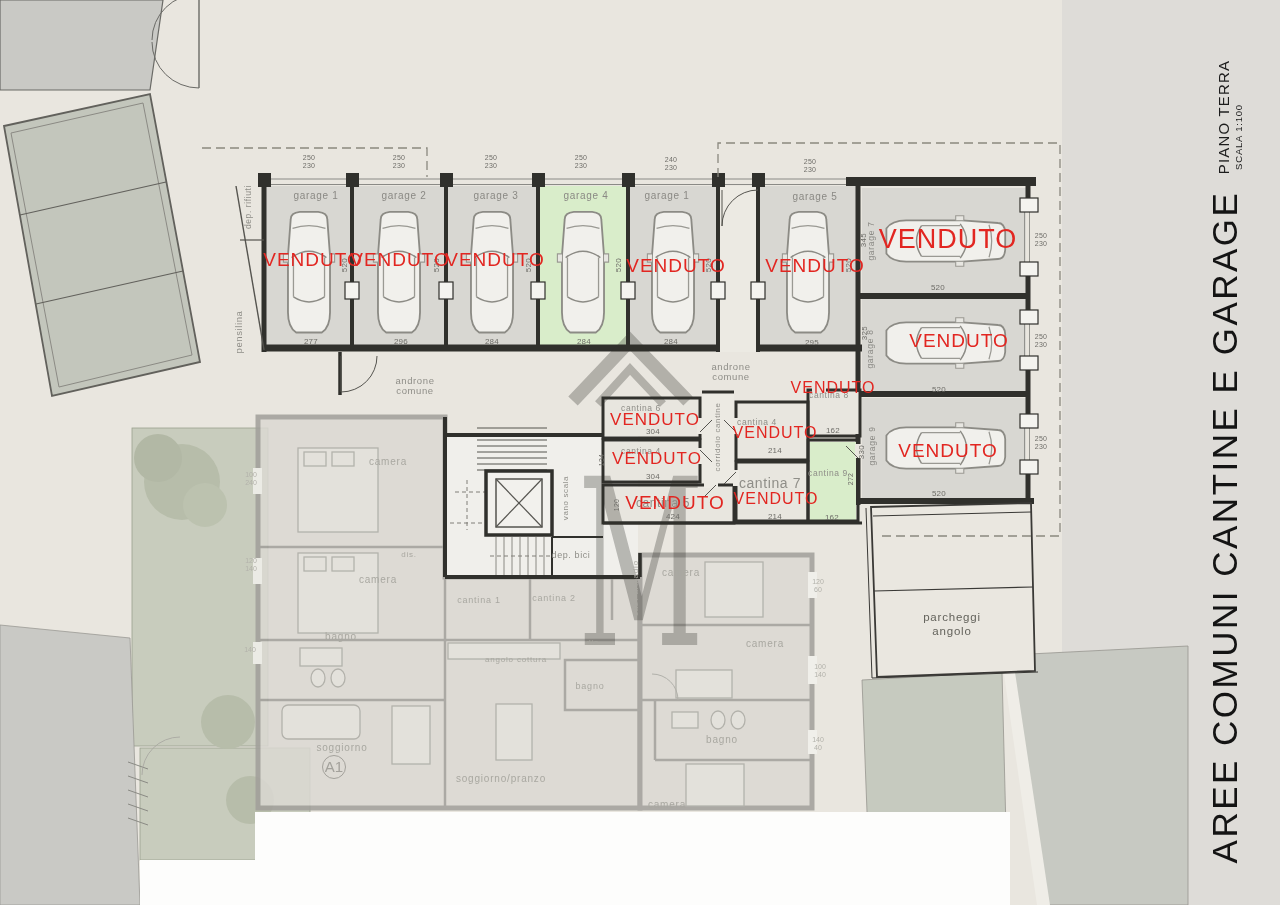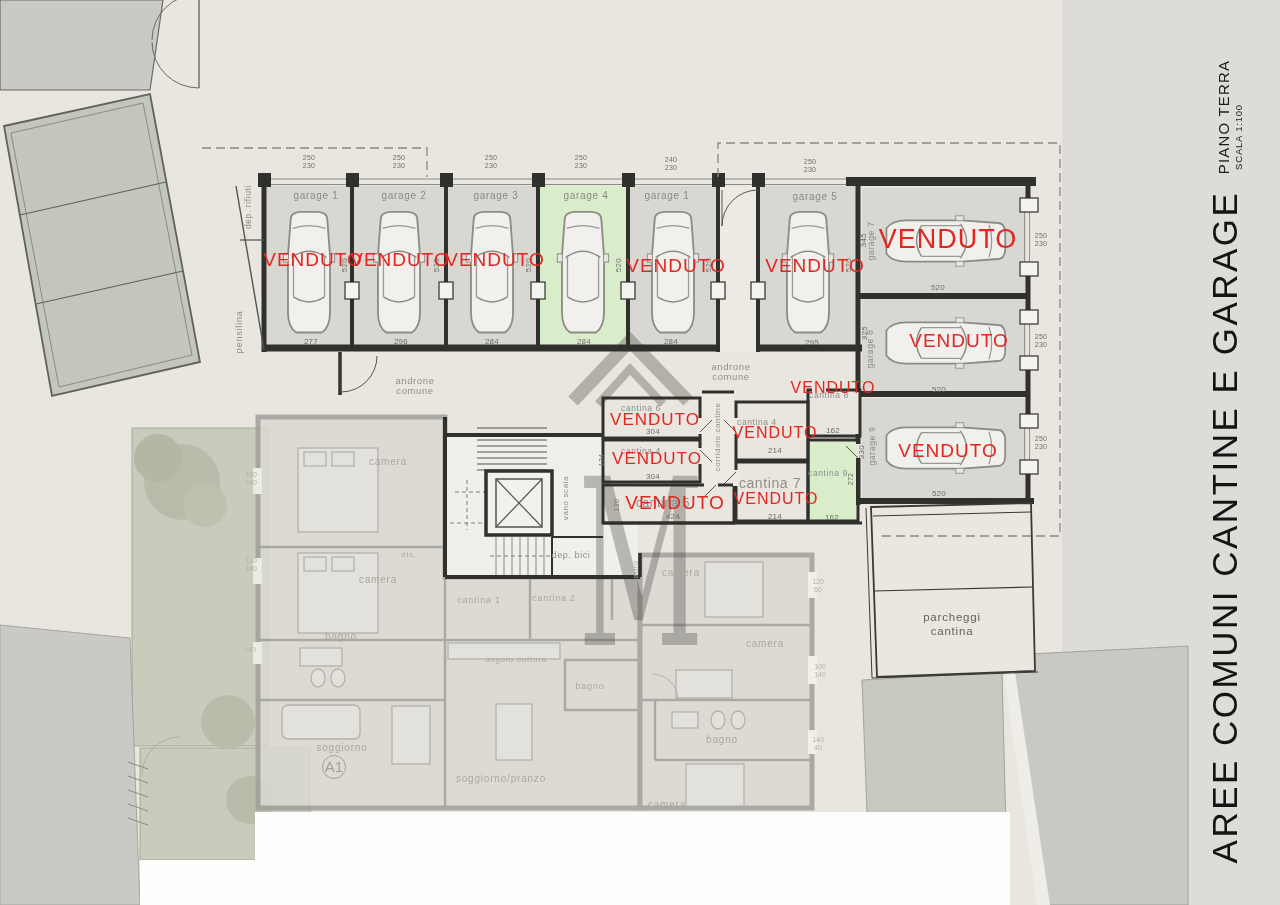--- a/index.html
+++ b/index.html
@@ -393,21 +393,21 @@
 <span class="t c lbl" style="left:415px;top:386px">androne
 comune</span>
 <span class="t c lbl" style="left:731px;top:372px">androne
 comune</span>
 <span class="t cv lbl" style="left:718px;top:437px;font-size:8px">corridoio cantine</span>
 <span class="t cv lbl" style="left:566px;top:498px;font-size:8px">vano scala</span>
 <span class="t c lbl" style="left:571px;top:556px;font-size:9px">dep. bici</span>
 <span class="t cv lbl" style="left:249px;top:207px;font-size:8.5px">dep. rifiuti</span>
 <span class="t cv lbl" style="left:239px;top:332px">pensilina</span>
 <span class="t c park" style="left:952px;top:624px">parcheggi
-cantina</span>
+angolo</span>
 
 <span class="t c rm" style="left:388px;top:461px">camera</span>
 <span class="t c rm" style="left:409px;top:555px;font-size:8px">dis.</span>
 <span class="t c rm" style="left:378px;top:579px">camera</span>
 <span class="t c rm" style="left:341px;top:636px">bagno</span>
 <span class="t c rm" style="left:342px;top:747px">soggiorno</span>
 <span class="t c rm" style="left:501px;top:778px">soggiorno/pranzo</span>
 <span class="t c rm" style="left:516px;top:660px;font-size:8px">angolo cottura</span>
 <span class="t c rm" style="left:594px;top:643px;font-size:8px">dis.</span>
 <span class="t c rm" style="left:590px;top:687px;font-size:9px">bagno</span>

